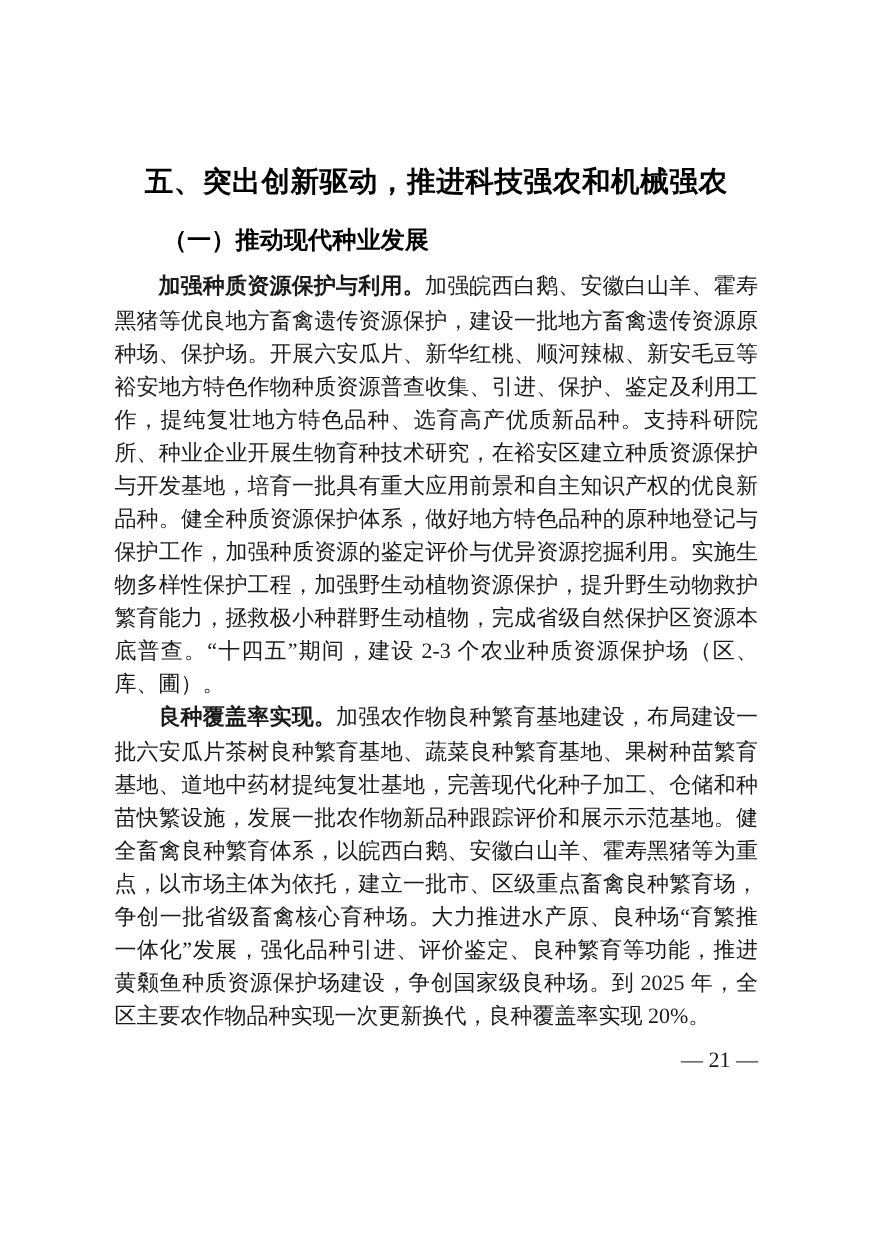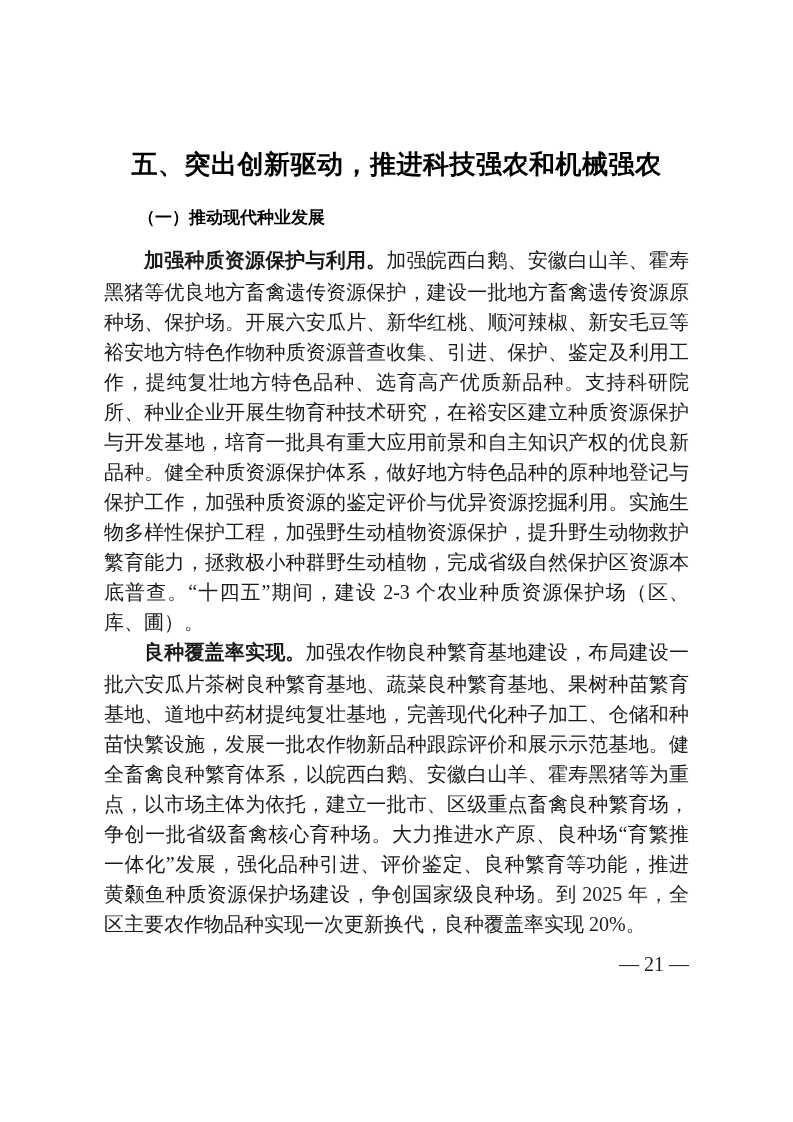--- a/index.html
+++ b/index.html
@@ -13,41 +13,41 @@
     height: 1122px;
     margin: 0 auto;
     background: #ffffff;
     box-sizing: border-box;
     padding: 145px 104px 0 104px;
     color: #1a1a1a;
     font-family: "Liberation Serif", serif;
     overflow: hidden;
   }
   .doc-title {
-    font-family: Liberation Serif, serif;
+    font-family: Liberation Sans, sans-serif;
     font-weight: 700;
     font-size: 26px;
     line-height: 40px;
     text-align: center;
     letter-spacing: 0.5px;
     margin: 0 0 18px 0;
     color: #000000;
   }
   .body-para {
     font-size: 20px;
     line-height: 30px;
     text-align: justify;
     text-indent: 2em;
     margin: 0;
     word-break: break-all;
   }
   .section-heading {
     font-family: "Liberation Sans", sans-serif;
     font-weight: 700;
-    font-size: 17px;
+    font-size: 22px;
     line-height: 30px;
     text-indent: 2em;
     margin: 16px 0 12px 0;
     color: #000000;
   }
   .lead {
     font-weight: 700;
     font-family: Liberation Mono, monospace;
   }
   .page-number {

